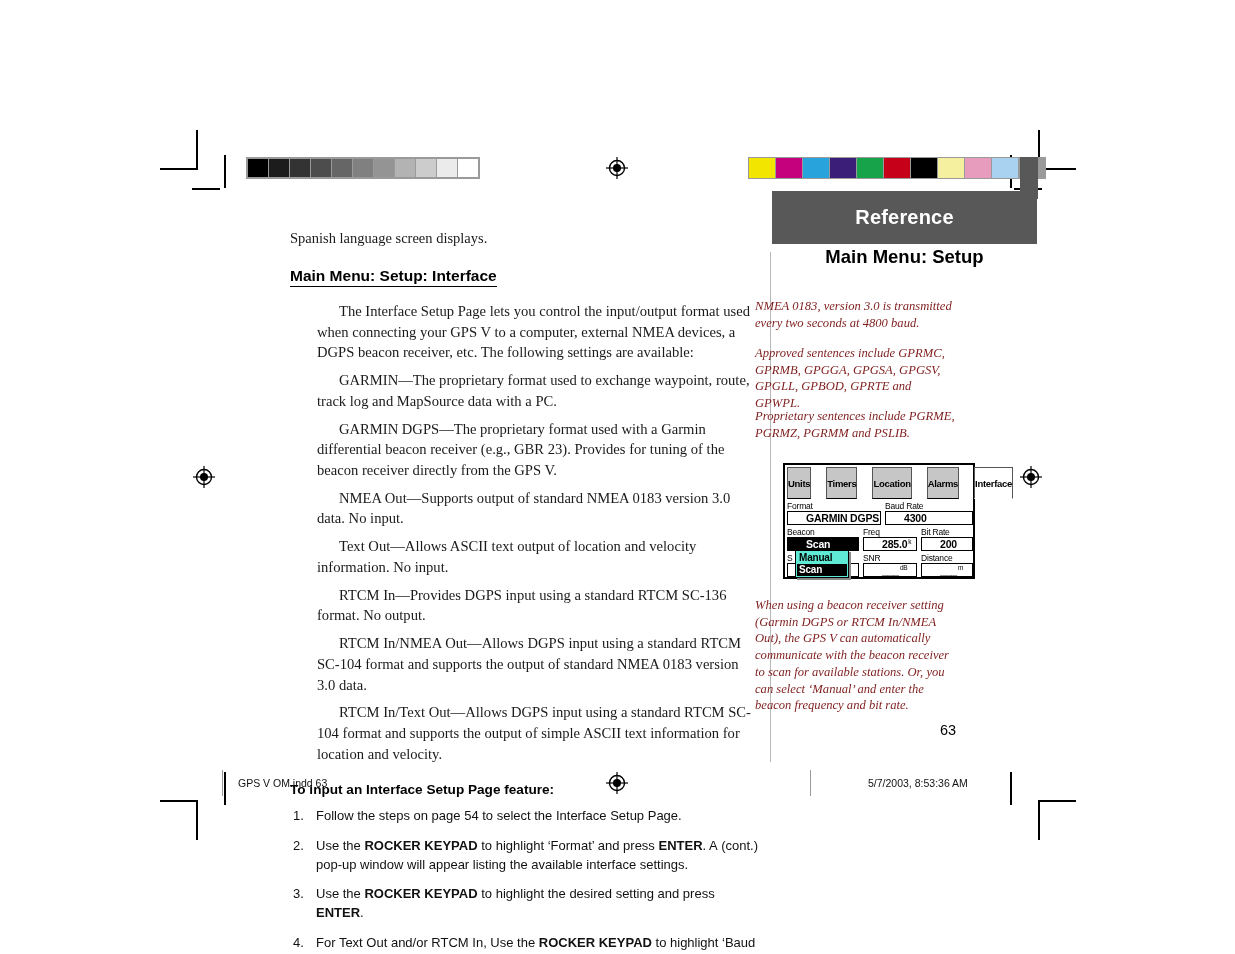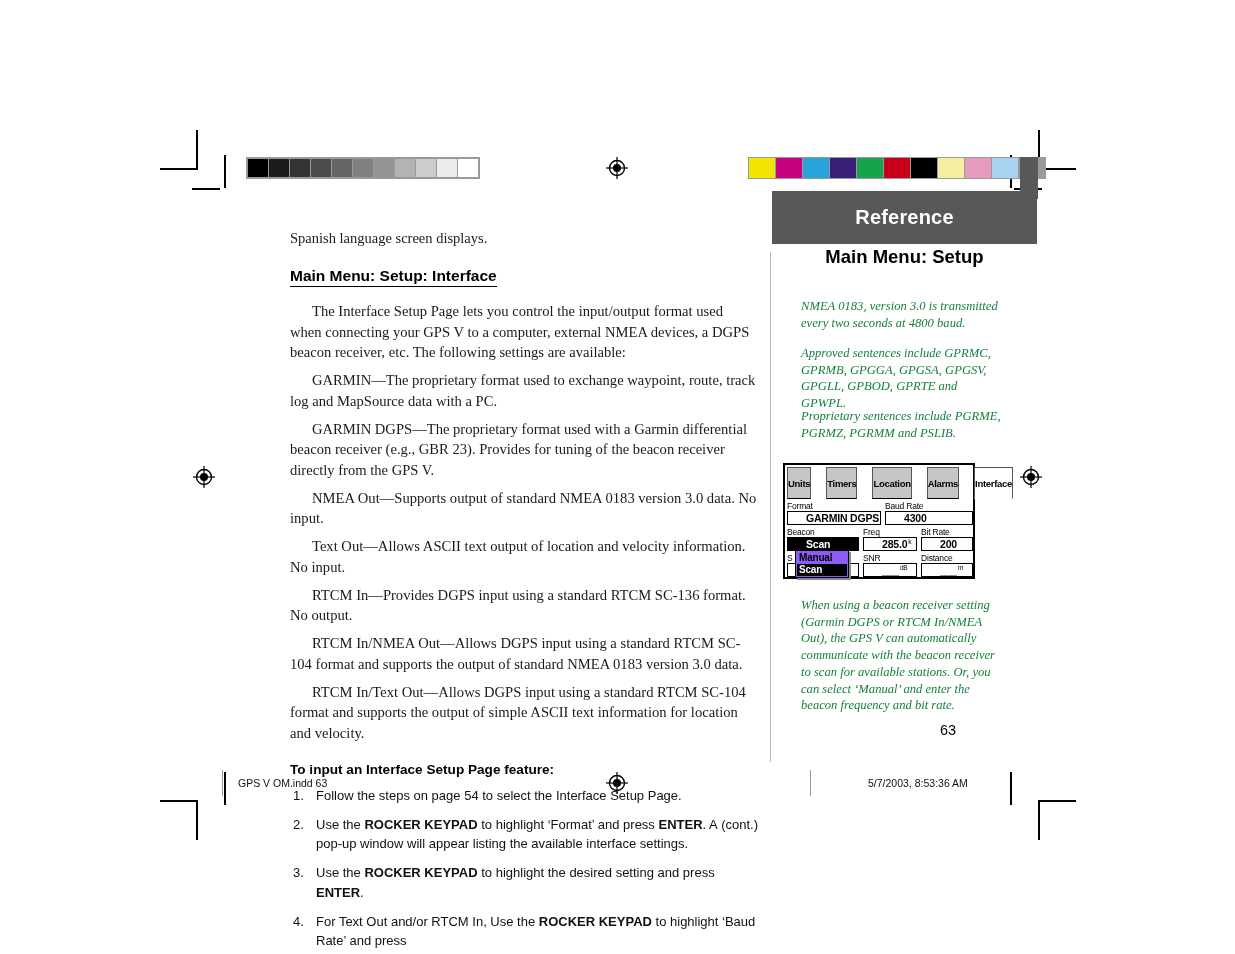--- a/index.html
+++ b/index.html
@@ -66,20 +66,21 @@
     display: inline-block;
     padding-bottom: 1px;
     margin-bottom: 14px;
   }
   .para {
     font-size: 14.6px;
     line-height: 1.42;
     color: #1a1a1a;
     text-indent: 22px;
     margin-bottom: 7px;
+    margin-left: 27px;
   }
   .steps-head {
     font-family: "Liberation Sans", sans-serif;
     font-weight: bold;
     font-size: 13.6px;
     color: #000;
     margin-top: 18px;
     margin-bottom: 9px;
   }
   ol.steps {
@@ -133,26 +134,26 @@
     left: 772px; top: 246px;
     width: 265px;
     text-align: center;
     font-family: "Liberation Sans", sans-serif;
     font-weight: bold;
     font-size: 18.5px;
     color: #000;
   }
   .side-note {
     position: absolute;
-    left: 801px;
+    left: 755px;
     width: 200px;
     font-style: italic;
     font-size: 12.6px;
     line-height: 1.33;
-    color: #15803d;
+    color: #7f1d1d;
   }
   .note-a { top: 298px; }
   .note-b { top: 345px; }
   .note-c { top: 408px; }
   .note-d { top: 597px; width: 198px; }
 
   .page-num {
     position: absolute;
     left: 940px; top: 722px;
     font-family: "Liberation Sans", sans-serif;
@@ -223,21 +224,21 @@
   .fld .box .unit {
     font-size: 6.5px;
     font-weight: normal;
     margin-left: 1px;
     align-self: flex-start;
     line-height: 8px;
   }
   .popup {
     position: absolute;
     border: 1px solid #000;
-    background: #8b5cf6;
+    background: #5eead4;
     box-shadow: 2px 2px 0 #888;
     padding: 1px;
     z-index: 5;
   }
   .popup .opt {
     font-size: 10px;
     font-weight: bold;
     padding: 0 3px 0 2px;
     line-height: 12px;
     color: #000;

